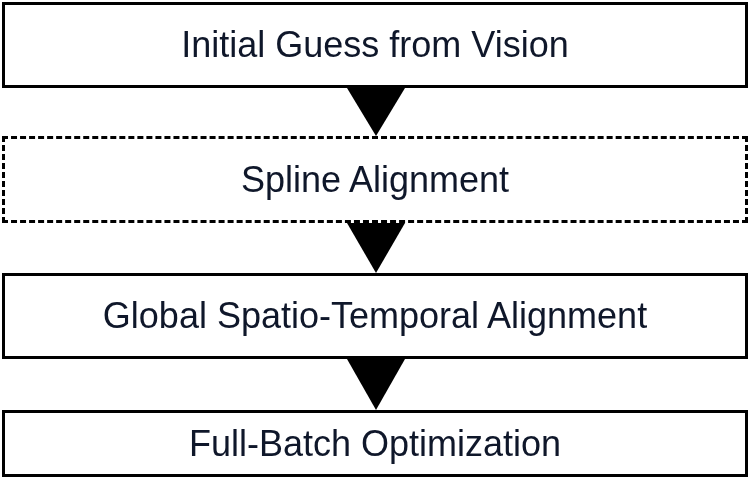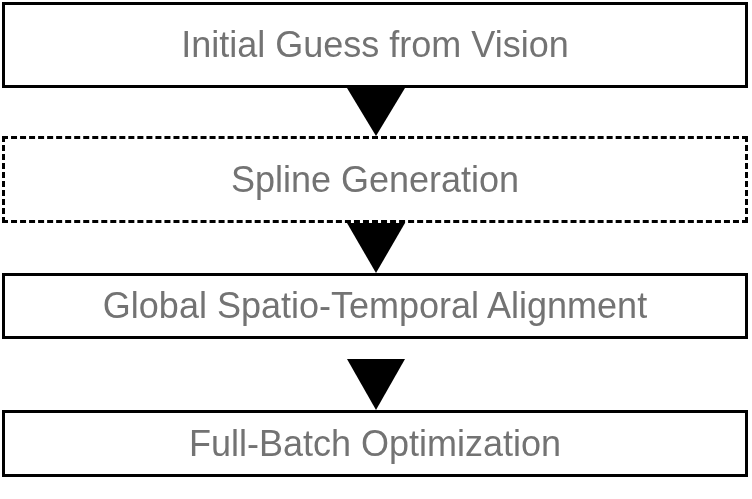--- a/index.html
+++ b/index.html
@@ -25,21 +25,21 @@
     display: flex;
     align-items: center;
     justify-content: center;
   }
   .flow-box[data-border="dashed"] {
     border-style: dashed;
   }
   .flow-label {
     font-size: 36px;
     line-height: 1;
-    color: #737373;
+    color: #0f172a;
     white-space: nowrap;
   }
   .arrow-down {
     position: absolute;
     left: 50%;
     transform: translateX(-50%);
     width: 0;
     height: 0;
     border-left: 29px solid transparent;
     border-right: 29px solid transparent;
@@ -51,26 +51,26 @@
 
 <div class="canvas">
 
   <div class="flow-box" style="top: 2px; height: 86px;" data-border="solid">
     <span class="flow-label">Initial Guess from Vision</span>
   </div>
 
   <div class="arrow-down" style="top: 88px; border-top-width: 48px;"></div>
 
   <div class="flow-box" style="top: 136px; height: 87px;" data-border="dashed">
-    <span class="flow-label">Spline Generation</span>
+    <span class="flow-label">Spline Alignment</span>
   </div>
 
   <div class="arrow-down" style="top: 223px; border-top-width: 50px;"></div>
 
-  <div class="flow-box" style="top: 273px; height: 66px;" data-border="solid">
+  <div class="flow-box" style="top: 273px; height: 86px;" data-border="solid">
     <span class="flow-label">Global Spatio-Temporal Alignment</span>
   </div>
 
   <div class="arrow-down" style="top: 359px; border-top-width: 51px;"></div>
 
   <div class="flow-box" style="top: 410px; height: 67px;" data-border="solid">
     <span class="flow-label">Full-Batch Optimization</span>
   </div>
 
 </div>

